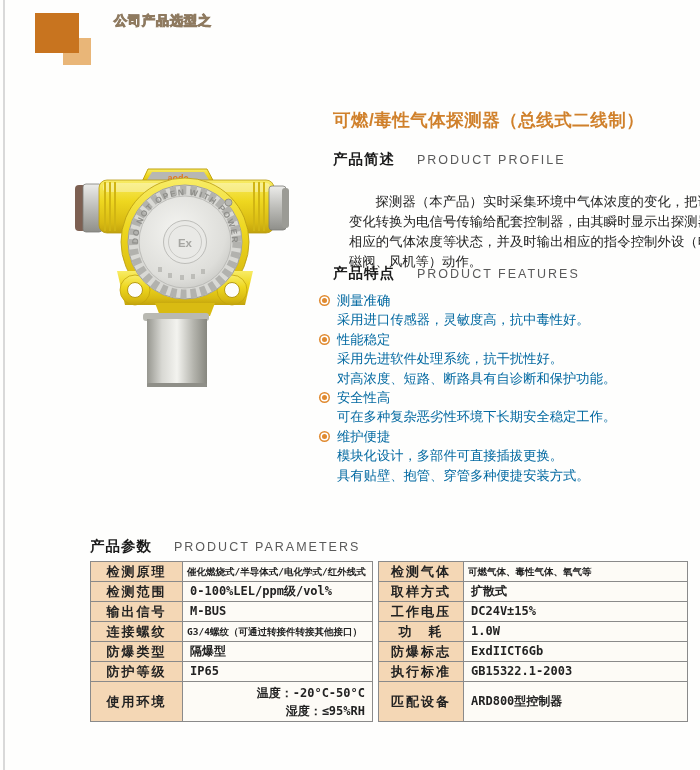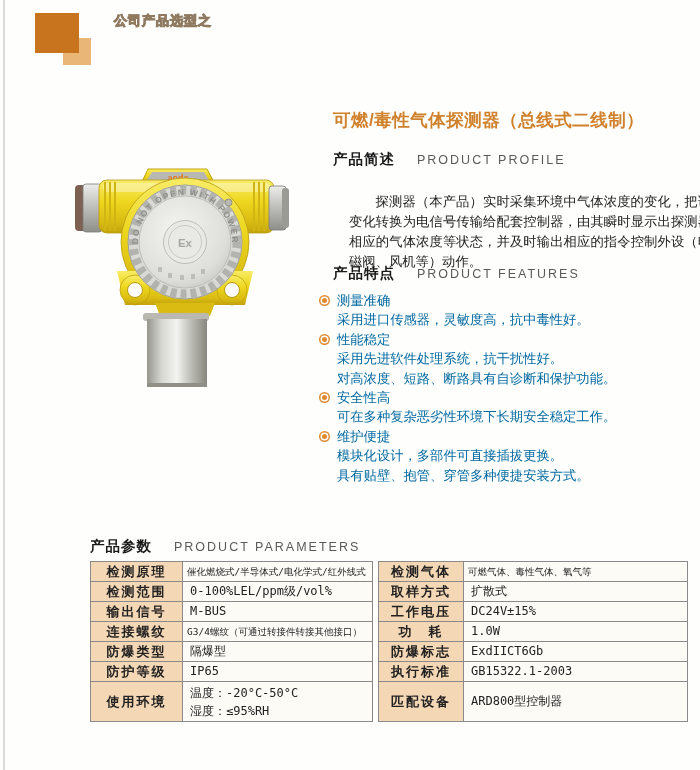--- a/index.html
+++ b/index.html
@@ -39,25 +39,25 @@
               background:#E08A30; box-shadow:0 0 0 1.5px #fff, 0 0 0 3px #E08A30; }
 
   
   .params-tables { position:absolute; left:90px; top:561px; display:flex; gap:5px; }
   .params-tables table { border-collapse:collapse; }
   .params-tables td { border:1px solid #8a8a8a; height:20px; vertical-align:middle; }
   td.lbl { background:#F4D7B5; text-align:center; font-weight:bold; font-size:13px;
               color:#222; letter-spacing:2px; }
   .t-left  td.lbl { width:92px; }  .t-left  td.val { width:190px; }
   .t-right td.lbl { width:85px; }  .t-right td.val { width:224px; }
-  td.val { background:#FDFBF6; font-family:"DejaVu Sans Mono", monospace; font-weight:normal;
+  td.val { background:#FDFBF6; font-family:"DejaVu Sans Mono", monospace; font-weight:bold;
               font-size:12px; color:#222; padding:0 7px; line-height:13px; }
   td.val.sm { font-size:9.5px; padding:0 4px; letter-spacing:0; }
   tr.tall td { height:40px; }
-  td.val .vline { line-height:18px; }
+  td.val .vline { line-height:18px;text-align:right; }
 
   .device { position:absolute; left:55px; top:125px; }
 </style>
 </head>
 <body>
 
 <div class="page">
   <div class="left-line"></div>
 
   <div class="sq-dark"></div>

